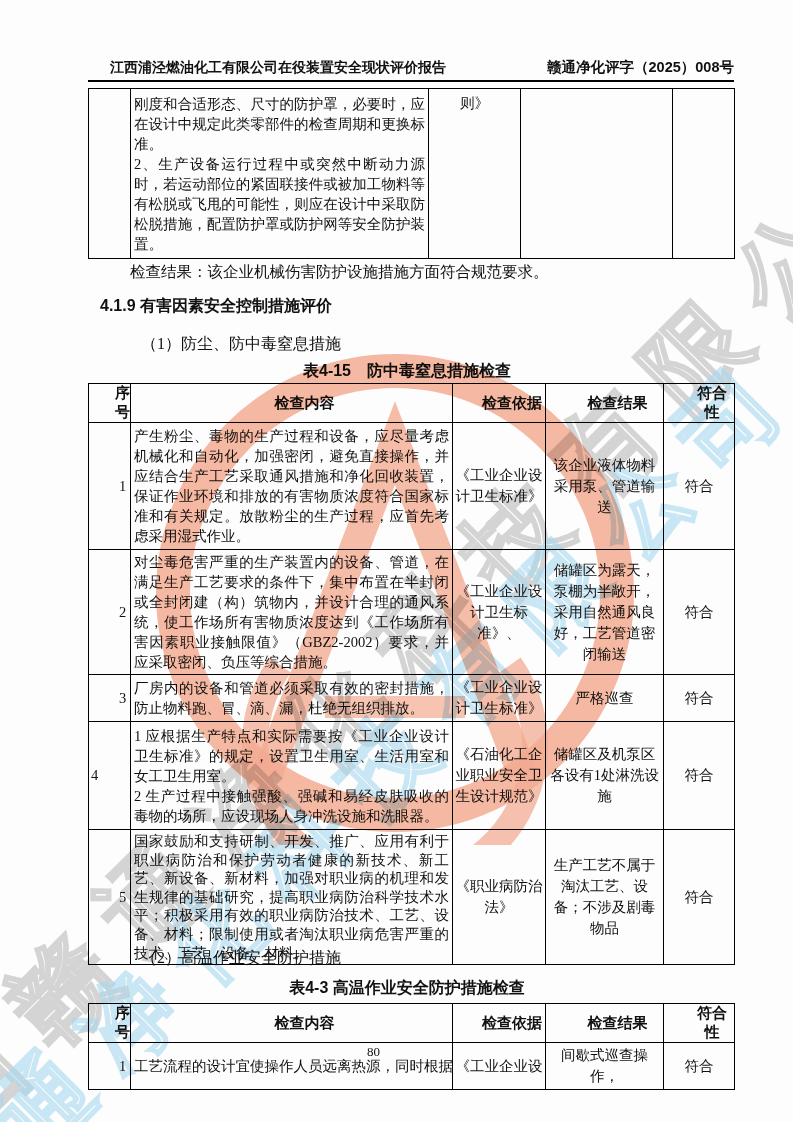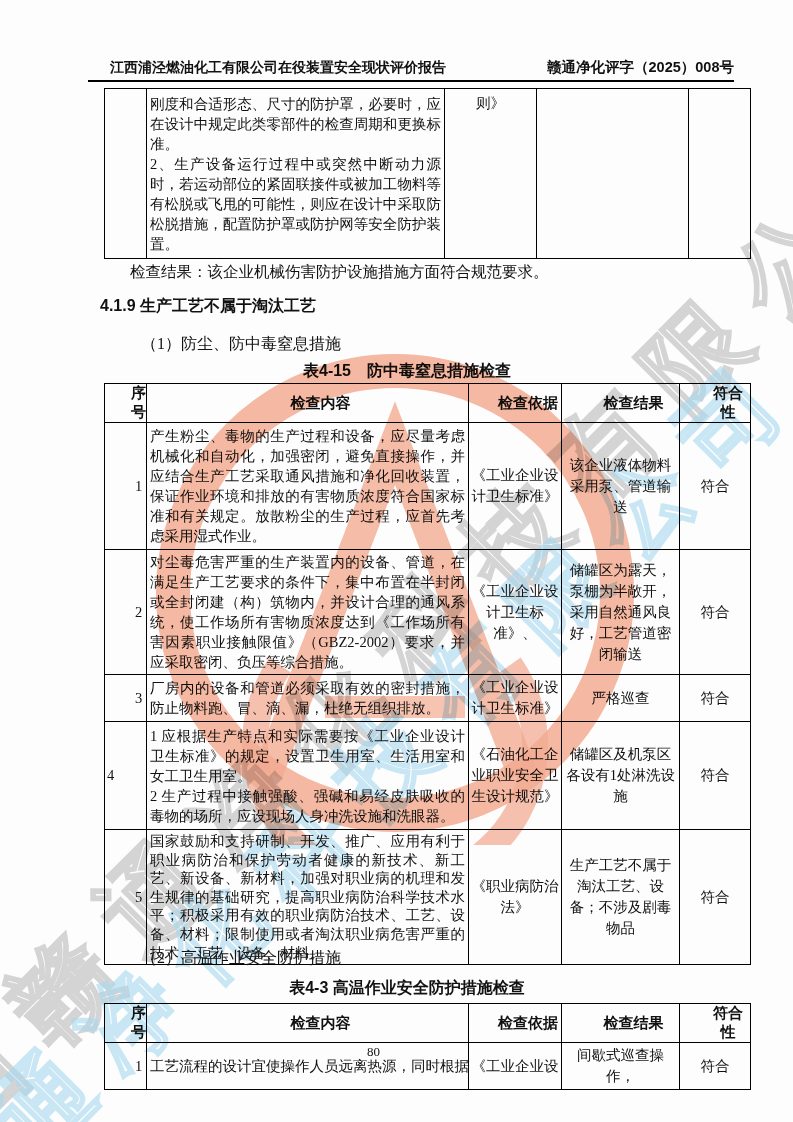--- a/index.html
+++ b/index.html
@@ -15,21 +15,21 @@
     position:absolute; left:88px; top:52px; width:646px; height:30px;
     border-bottom:2px solid #000;
     display:flex; justify-content:space-between; align-items:flex-end;
     font-family:"Liberation Sans","DejaVu Sans",sans-serif;
     font-weight:bold; font-size:14px; padding:0 0 3px 22px;gap:44px;
   }
   .doc-header .hdr-right { font-size:14.5px; }
   
   table { border-collapse:collapse; table-layout:fixed; background:transparent; }
   td, th { border:1px solid #000; font-size:14.5px; overflow:hidden;padding-left:26px; }
-  .tbl { position:absolute; left:104px; width:646px;border-radius:16px; }
+  .tbl { position:absolute; left:88px; width:646px;border-radius:16px; }
   .tbl th {
     font-family:"Liberation Sans","DejaVu Sans",sans-serif;
     font-weight:bold; text-align:center; font-size:15px; height:25px;
   }
   td.c-no   { text-align:center; vertical-align:middle; }
   td.c-no.left { text-align:left; padding-left:2px; }
   td.c-content { text-align:justify; vertical-align:middle; padding:2px 3px;
                  line-height:20px; white-space:pre-wrap; }
   td.c-basis, td.c-result, td.c-conf {
     text-align:center; vertical-align:middle; padding:2px 2px; line-height:21px; }
@@ -105,21 +105,21 @@
 2、生产设备运行过程中或突然中断动力源时，若运动部位的紧固联接件或被加工物料等有松脱或飞甩的可能性，则应在设计中采取防松脱措施，配置防护罩或防护网等安全防护装置。</td>
         <td class="c-basis">则》</td>
         <td class="c-result"></td>
         <td class="c-conf"></td>
       </tr>
     </tbody>
       </table>
 
     <div class="note">检查结果：该企业机械伤害防护设施措施方面符合规范要求。</div>
 
-    <div class="h419">4.1.9 生产工艺不属于淘汰工艺</div>
+    <div class="h419">4.1.9 有害因素安全控制措施评价</div>
 
     <div class="sub-item sub1">（1）防尘、防中毒窒息措施</div>
 
     <div class="tbl-caption cap415">表4-15　防中毒窒息措施检查</div>
 
     <table class="tbl t415">
       <colgroup>
           <col style="width:42px">
           <col style="width:322px">
           <col style="width:93px">

